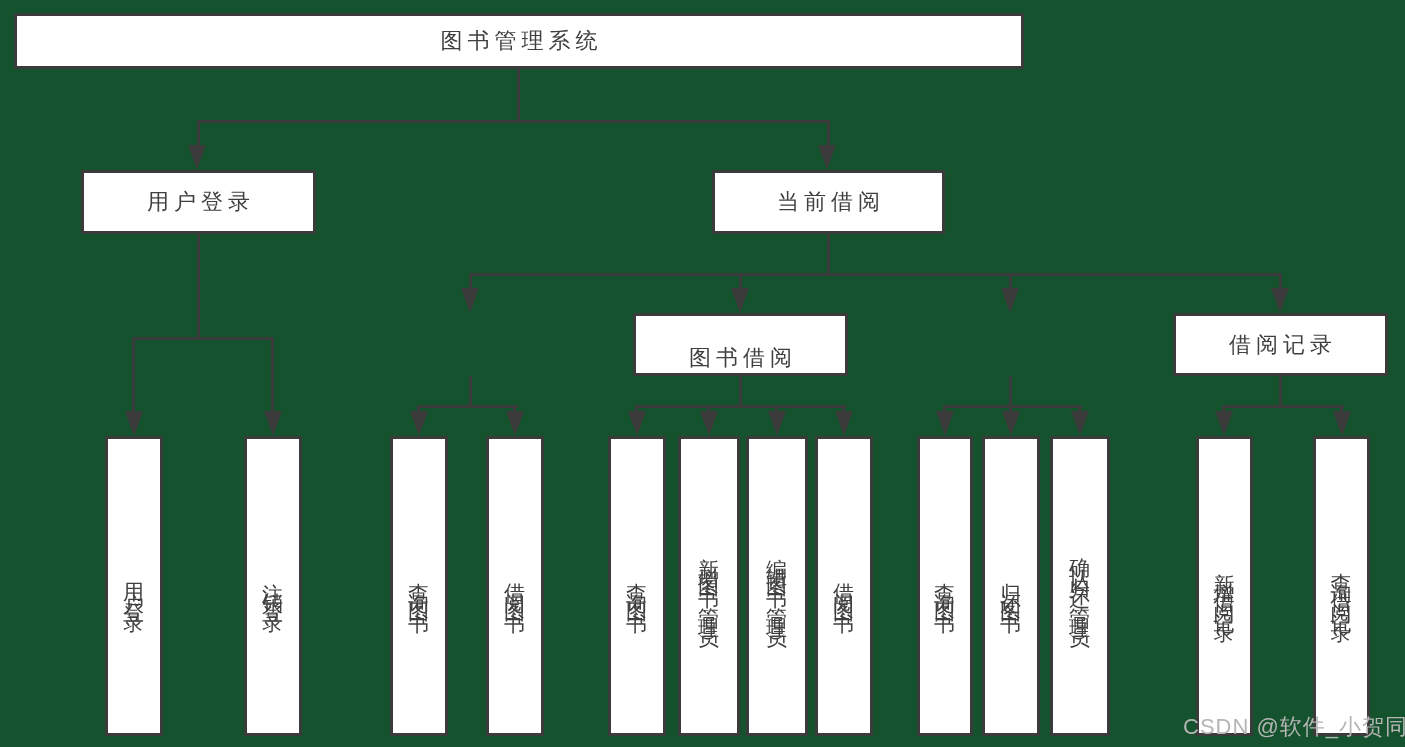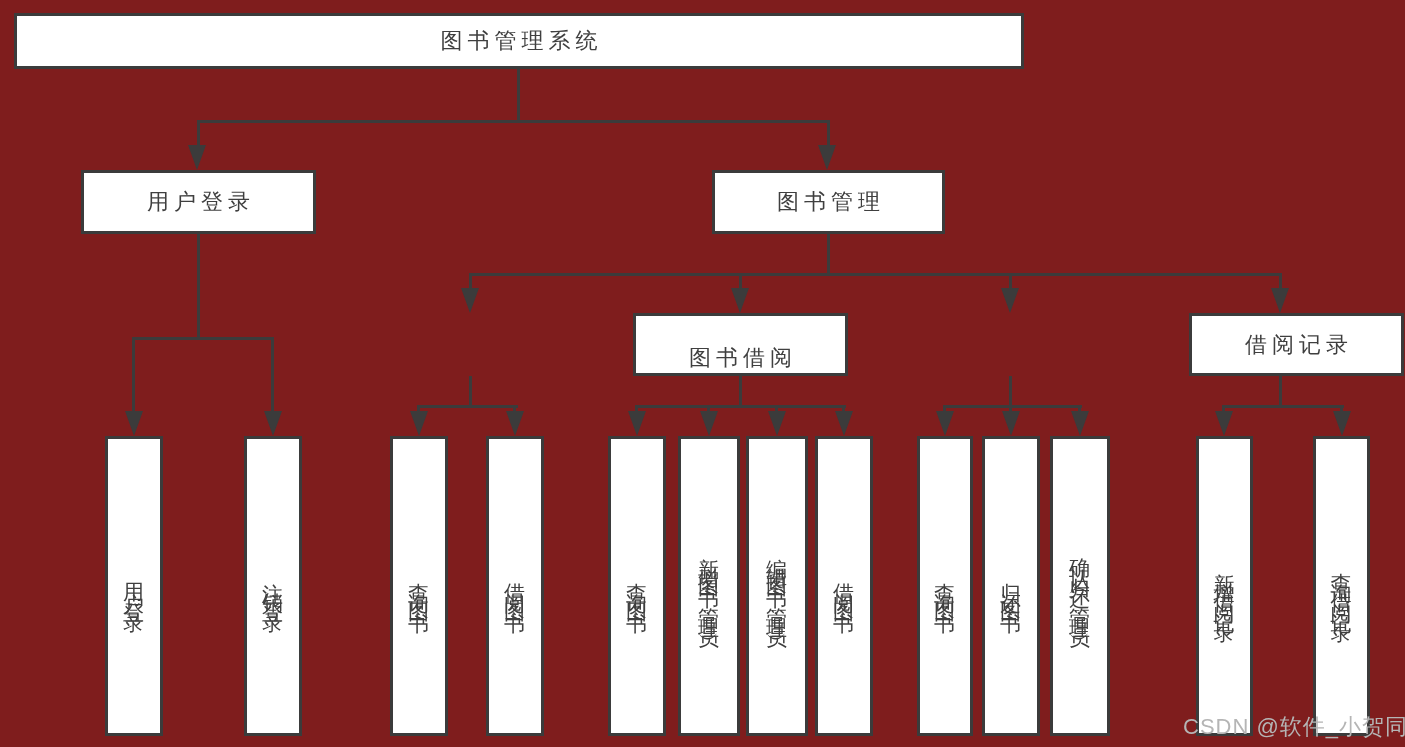--- a/index.html
+++ b/index.html
@@ -3,21 +3,21 @@
 <meta charset="utf-8">
 <style>
   * { margin: 0; padding: 0; box-sizing: border-box; }
   html, body { background: #ffffff; }
   body { font-family: "Liberation Sans", "DejaVu Sans", sans-serif; }
 
   .canvas {
     position: relative;
     width: 1405px;
     height: 747px;
-    background: #7f1d1d;
+    background: #14532d;
     overflow: hidden;
   }
 
   
   .node {
     position: absolute;
     background: #ffffff;
     border: 3px solid #3b3b3b;
     display: flex;
     align-items: center;
@@ -128,27 +128,27 @@
   <div class="arrow" style="left:1333px; top:411px;"></div>
 
   <div class="node" style="left:14px; top:13px; width:1010px; height:56px;">
     <span class="lbl">图书管理系统</span>
   </div>
 
   <div class="node" style="left:81px; top:170px; width:235px; height:64px;">
     <span class="lbl">用户登录</span>
   </div>
   <div class="node" style="left:712px; top:170px; width:233px; height:64px;">
-    <span class="lbl">图书管理</span>
+    <span class="lbl">当前借阅</span>
   </div>
 
   <div class="node" style="left:633px; top:313px; width:215px; height:63px;align-items:flex-end;">
     <span class="lbl">图书借阅</span>
   </div>
-  <div class="node" style="left:1173px; top:313px; width:215px; height:63px;margin-left:16px;">
+  <div class="node" style="left:1173px; top:313px; width:215px; height:63px;">
     <span class="lbl">借阅记录</span>
   </div>
 
   <div class="node leaf" style="left:105px; top:436px; width:58px; height:300px;">
     <span class="lbl">用户登录</span>
   </div>
   <div class="node leaf" style="left:244px; top:436px; width:58px; height:300px;">
     <span class="lbl">注销登录</span>
   </div>
 

